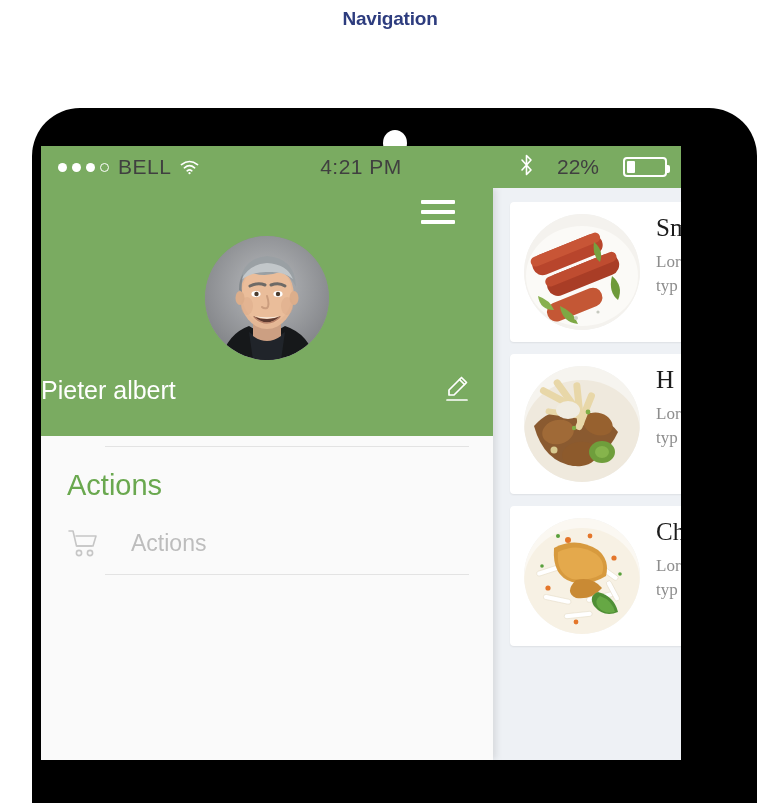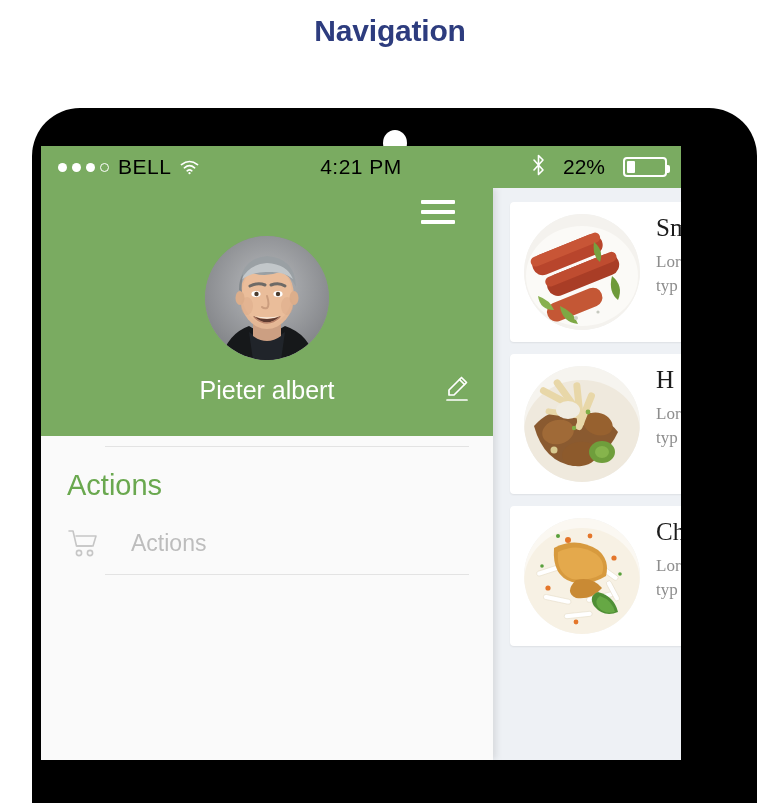--- a/index.html
+++ b/index.html
@@ -6,23 +6,23 @@
   html, body {
     width:780px; height:803px;
     background:#ffffff;
     font-family:"Liberation Sans", sans-serif;
     overflow:hidden;
   }
   #stage { position:relative; width:780px; height:803px; background:#ffffff; }
 
   
   .page-title {
-    position:absolute; left:0; top:14px; width:780px;
+    position:absolute; left:0; top:8px; width:780px;
     text-align:center;
-    font-size:30px; font-weight:bold;
+    font-size:19px; font-weight:bold;
     color:#2d3c7e;
     letter-spacing:-0.2px;
   }
 
   
   .phone {
     position:absolute; left:32px; top:108px;
     width:725px; height:760px;
     background:#000000;
     border-radius:48px 48px 0 0;
@@ -45,34 +45,34 @@
     width:640px; height:614px;
     background:#eef1f5;
     overflow:hidden;
   }
 
   
   .statusbar {
     position:absolute; left:0; top:0; width:640px; height:42px;
     background:#7aab61;
     display:flex; align-items:center;
-    color:#000000;
+    color:#404040;
   }
   .sb-left { display:flex; align-items:center; gap:9px; padding-left:17px; }
   .dots { display:flex; gap:5px; align-items:center; }
   .dot { width:9px; height:9px; border-radius:50%; background:#ffffff; }
   .dot.hollow { background:transparent; border:1.5px solid #ffffff; width:9px; height:9px; }
   .carrier { font-size:21px; letter-spacing:0.5px; }
   .wifi { display:inline-block; width:19px; height:15px; position:relative; }
   .sb-time {
     position:absolute; left:0; width:640px; text-align:center;
     font-size:21px; letter-spacing:0.5px;
   }
   .sb-right {
-    margin-left:auto; display:flex; align-items:center; gap:18px; padding-right:14px;
+    margin-left:auto; display:flex; align-items:center; gap:24px; padding-right:14px;
   }
   .batt-pct { font-size:21px; }
   .battery {
     width:44px; height:20px; border:2px solid #ffffff; border-radius:4px;
     position:relative; display:flex; align-items:center; padding:2px;
   }
   .battery::after {
     content:''; position:absolute; right:-5px; top:6px;
     width:3px; height:8px; background:#ffffff; border-radius:0 2px 2px 0;
   }
@@ -130,21 +130,21 @@
     display:flex; flex-direction:column; justify-content:space-between;
   }
   .hamburger span { display:block; height:4px; background:#ffffff; border-radius:1px; }
   .avatar {
     position:absolute; left:50%; top:48px; transform:translateX(-50%);
     width:124px; height:124px; border-radius:50%;
     overflow:hidden; background:#8d8f92;
   }
   .avatar svg { display:block; width:124px; height:124px; }
   .profile-name {
-    position:absolute; left:0; top:188px; width:452px; text-align:center;
+    position:absolute; left:0; top:188px; width:452px; text-align:left;
     color:#ffffff; font-size:25px;
   }
   .edit-icon {
     position:absolute; right:22px; top:186px;
     width:28px; height:28px;
   }
 
   
   .menu { position:absolute; left:0; top:248px; width:452px; padding-top:10px; }
   .menu-row {

